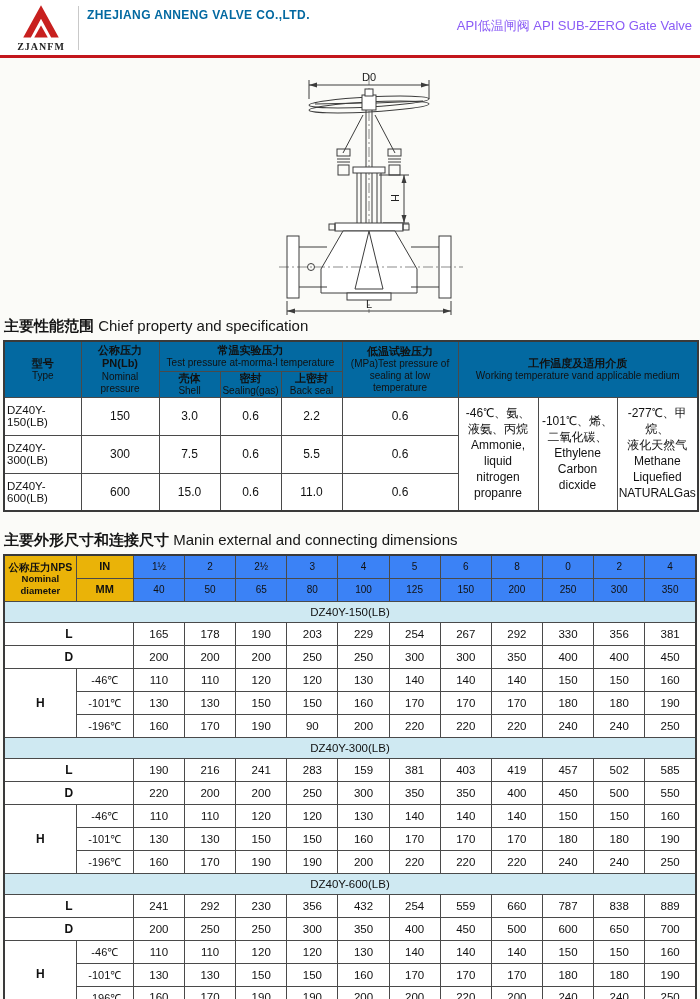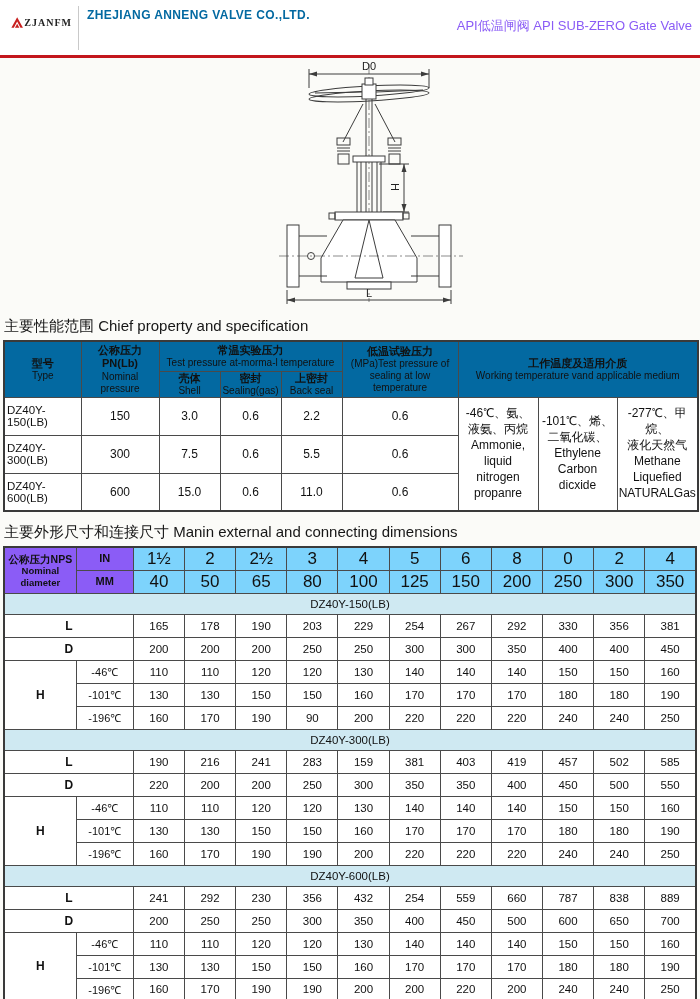--- a/index.html
+++ b/index.html
@@ -4,37 +4,37 @@
 <style>
   *{box-sizing:border-box;margin:0;padding:0}
   html,body{width:700px}
   body{
     height:999px;background:#fbfbf8;color:#1c1c1c;
     font-family:"Liberation Sans",sans-serif;overflow:hidden;
   }
   
   .hdr{display:flex;align-items:flex-start;height:58px;padding:3px 8px 0 10px;
        border-bottom:3px solid #c3161c;position:relative;background:#fff}
-  .logo{display:flex;flex-direction:row;align-items:center;width:62px}
+  .logo{display:flex;flex-direction:column;align-items:center;width:62px}
   .logo svg{display:block}
   .logo-text{font-family:"Liberation Serif",serif;font-weight:bold;font-size:10px;
              letter-spacing:1px;color:#222;margin-top:-2px}
   .hdr-div{width:1px;background:#c9c9c9;height:44px;margin:3px 8px 0 6px}
   .company{display:flex;flex-direction:column;justify-content:flex-start;padding-top:2px}
   .company-cn{font-size:23px;font-weight:bold;letter-spacing:2px;color:#161616;line-height:1.1}
   .company-en{font-size:12px;font-weight:bold;letter-spacing:.4px;color:#0369a1;margin-top:3px}
   .product-title{position:absolute;right:8px;bottom:20px;font-size:13px;color:#8b5cf6}
   
-  .drawing-wrap{height:252px;display:flex;justify-content:center;align-items:flex-end;
+  .drawing-wrap{height:252px;display:flex;justify-content:center;align-items:center;
                 padding-top:24px}
   .drawing-wrap svg{transform:translateX(22px)}
   .dim-label{font-size:11px;fill:#222;font-family:"Liberation Sans",sans-serif}
   
   .sec-title{margin:6px 0 4px 4px;font-size:15px;color:#161616;height:20px;line-height:20px}
-  .sec-title .cnb{font-weight:normal}
+  .sec-title .cnb{font-weight:bold}
   
   table{border-collapse:collapse;table-layout:fixed;margin-left:3px;width:694px;
         border:2px solid #3a3a3a}
   th,td{border:1px solid #4a4a4a;text-align:center;vertical-align:middle;
         overflow:hidden;color:#111}
   thead th{background:#0369a1;font-weight:normal;line-height:1.2}
   .cn{font-weight:bold;font-size:11px;display:block}
   .en{font-size:10px;display:block}
   
   .spec-table thead tr.r1{height:30px}
@@ -45,23 +45,23 @@
                        padding-left:2px;background:#fff}
   .medium-cell{font-size:10.5px;line-height:1.32;white-space:pre-line}
   
   .dim-table{margin-top:2px}
   .dim-table thead tr{height:23px}
   .dim-table tbody tr{height:23px}
   .dim-table tbody tr.band-row{height:21px}
   .dim-table td{font-size:11.5px;background:#fff}
   .dim-table .band{background:#cfe9f2;font-size:11.5px}
   .dim-table th{background:#fff;font-size:12px;font-weight:bold}
-  .dim-table thead th{background:#8b5cf6}
+  .dim-table thead th{background:#eab308}
   .dim-table .unitlab{font-size:11px;font-weight:bold}
-  .dim-table .hdr-num{background:#7dd3fc;font-size:17px}
+  .dim-table .hdr-num{background:#3b82f6;font-size:10px}
   .dim-table .templab{font-size:11px;font-weight:normal}
   .npslab .cn{font-size:10.5px}
   .npslab .en{font-size:9.5px}
 </style>
 </head>
 <body>
 
 <div class="hdr">
   <div class="logo">
     <svg width="44" height="40" viewBox="0 0 52 46">
@@ -243,21 +243,21 @@
         <th>DZ40Y-600(LB)</th>
         <td>600</td>
         <td>15.0</td>
         <td>0.6</td>
         <td>11.0</td>
         <td>0.6</td>
       </tr>
     </tbody>
 </table>
 
-<div class="sec-title" style="margin-top:10px">
+<div class="sec-title" style="margin-top:18px">
   <span class="cnb">主要外形尺寸和连接尺寸</span>
   <span>Manin external and connecting dimensions</span>
 </div>
 
 <table class="dim-table">
   <colgroup>
     <col style="width:72px">
       <col style="width:57px">
     <col span="11" style="width:51px">
   </colgroup>

